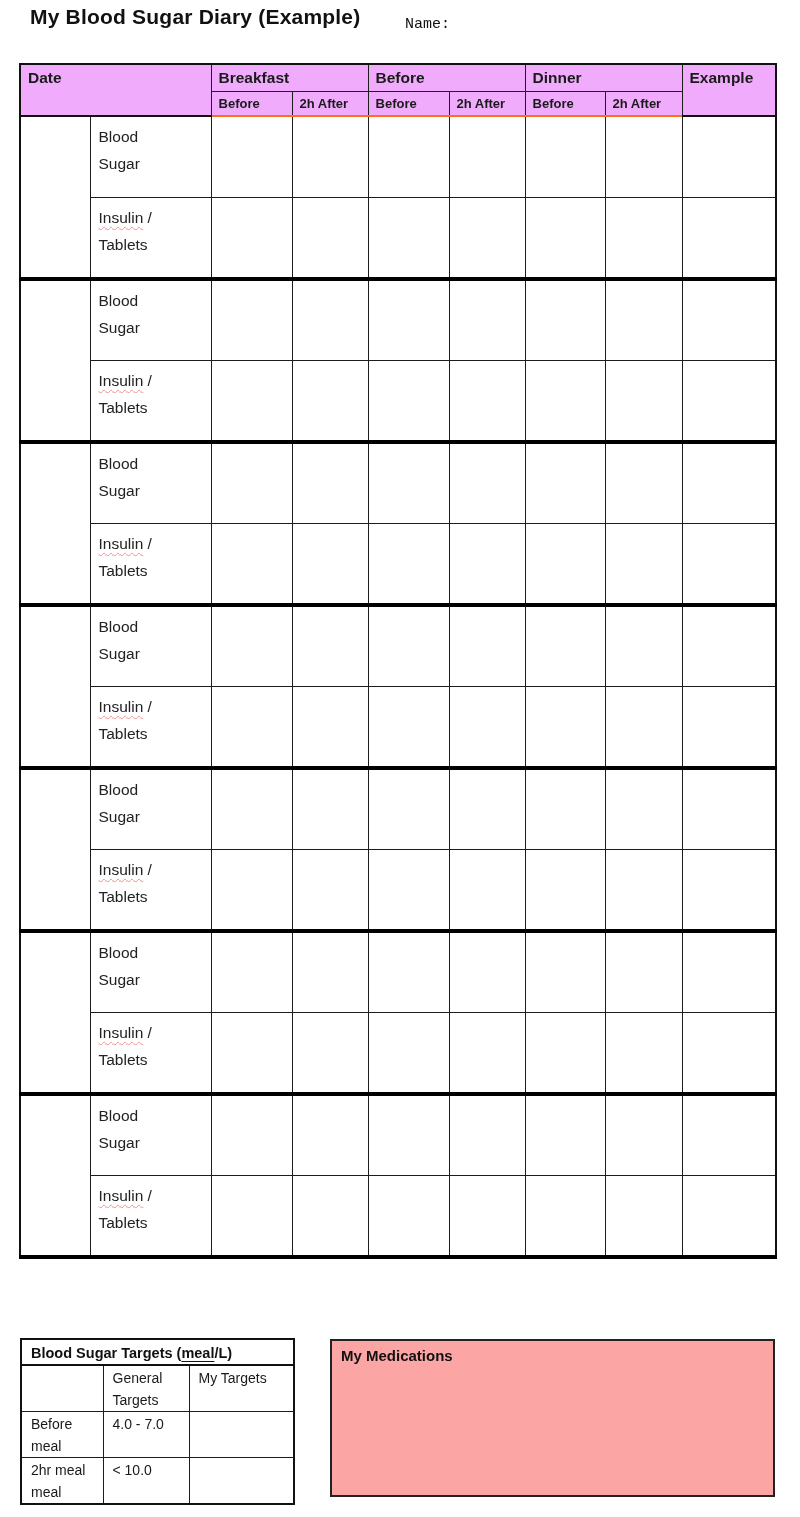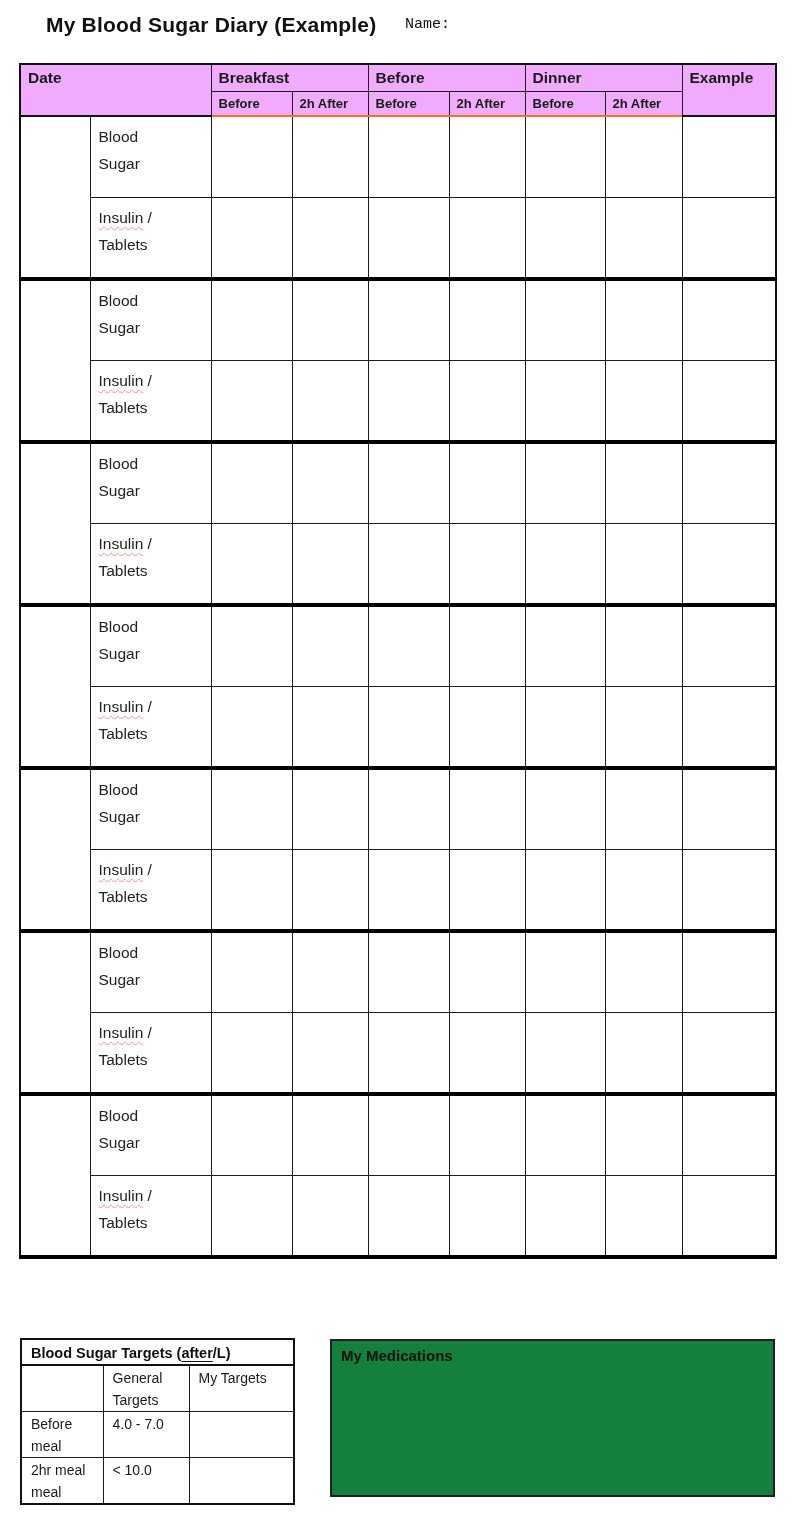--- a/index.html
+++ b/index.html
@@ -7,22 +7,22 @@
   body {
     width: 800px; height: 1517px;
     position: relative;
     font-family: "Liberation Sans", "DejaVu Sans", sans-serif;
     color: #1a1a1a;
     overflow: hidden;
   }
 
   
   .page-title {
-    position: absolute; left: 30px; top: 13px;
-    font-size: 21px; font-weight: bold; letter-spacing: 0.2px; color: #111; margin-left: 16px;
+    position: absolute; left: 30px; top: 5px;
+    font-size: 21px; font-weight: bold; letter-spacing: 0.2px; color: #111;
   }
   .name-label {
     position: absolute; left: 405px; top: 16px;
     font-size: 15px; color: #111; font-family: Liberation Mono, monospace;
   }
   .name-value {
     position: absolute; left: 455px; top: 14px;
     width: 300px; height: 22px;
   }
 
@@ -78,21 +78,21 @@
   }
   .u-unit { text-decoration: underline; }
   tr.t-head td { height: 45px; }
   tr.t-row1 td { height: 46px; }
   tr.t-row2 td { height: 44px; }
 
   
   .meds-box {
     position: absolute; left: 330px; top: 1339px;
     width: 445px; height: 158px;
-    border: 2px solid #222; background: #15803d;
+    border: 2px solid #222; background: #fca5a5;
   }
   .meds-title {
     font-size: 15px; font-weight: bold; color: #111;
     padding: 6px 0 0 9px;
   }
   .meds-area { width: 100%; height: 120px; }
 </style>
 </head>
 <body>
 
@@ -329,21 +329,21 @@
 </table>
 
 <table class="targets">
   <colgroup>
     <col style="width:82px">
       <col style="width:86px">
       <col style="width:105px">
   </colgroup>
   <tbody>
       <tr class="t-title">
-    <th colspan="3"><span>Blood Sugar Targets (</span><span class="u-unit spell">after</span><span>/L)</span></th>
+    <th colspan="3"><span>Blood Sugar Targets (</span><span class="u-unit spell">meal</span><span>/L)</span></th>
   </tr>
   <tr class="t-head">
     <td></td>
     <td>
       <div>General</div>
       <div>Targets</div>
     </td>
     <td>My Targets</td>
   </tr>
   <tr class="t-row1">

